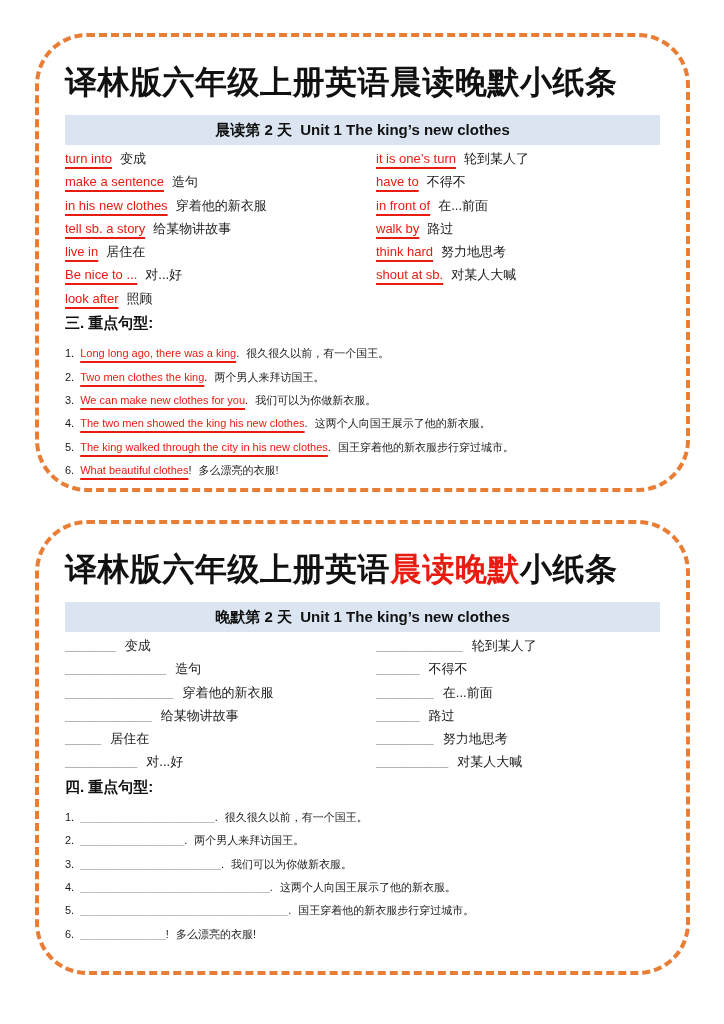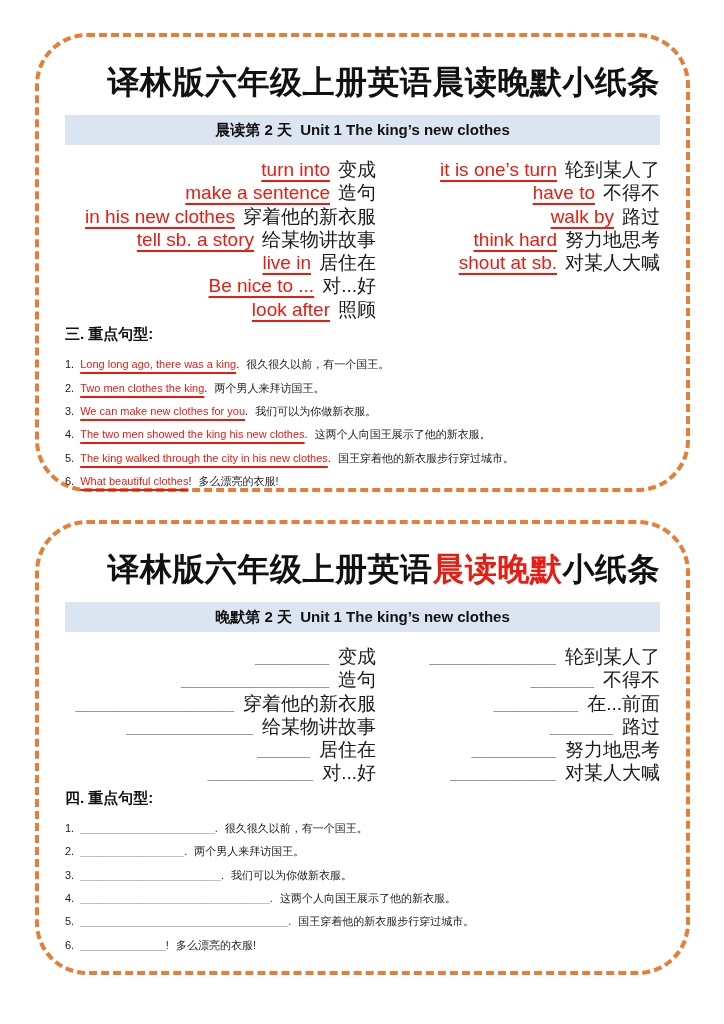--- a/index.html
+++ b/index.html
@@ -8,31 +8,31 @@
     font-family:"Liberation Sans","DejaVu Sans",sans-serif;color:#1b1b1b;overflow:hidden;
   }
   .card{
     position:absolute;left:35px;width:655px;box-sizing:border-box;
     border:4px dashed var(--border-orange,#e87e36);border-radius:52px;
     padding:0 26px;background:#fff;
   }
   .card.morning{top:33px;height:459px;}
   .card.evening{top:520px;height:455px;}
   .card-title{
-    margin:25px 0 0;text-align:right;font-size:32px;line-height:40px;
+    margin:25px 0 0;text-align:left;font-size:32px;line-height:40px;
     font-weight:700;letter-spacing:.5px;white-space:nowrap;color:#111;
   }
   .evening .hl{color:var(--accent-red,#e81c10);}
   .morning .hl{color:inherit;}
   .bar{
     margin-top:13px;background:var(--bar-blue,#dbe5f1);
     font-size:15px;font-weight:700;text-align:center;
     padding:6px 12px 5px;white-space:pre;color:#111;
   }
-  .phrases{display:flex;margin-top:13px;font-size:19px;line-height:23.3px;text-align:right;}
+  .phrases{display:flex;margin-top:2px;font-size:13px;line-height:23.3px;}
   .pcol.left{width:311px;flex:none;}
   .pcol.right{flex:1;}
   .row{white-space:nowrap;}
   .en{
     color:var(--accent-red,#e81c10);
     text-decoration:underline;
     text-decoration-color:var(--accent-red,#e81c10);
     text-decoration-thickness:2px;
     text-underline-offset:4px;
   }
@@ -63,20 +63,21 @@
         <div class="row"><span class="en">make a sentence</span><span class="zh">造句</span></div>
         <div class="row"><span class="en">in his new clothes</span><span class="zh">穿着他的新衣服</span></div>
         <div class="row"><span class="en">tell sb. a story</span><span class="zh">给某物讲故事</span></div>
         <div class="row"><span class="en">live in</span><span class="zh">居住在</span></div>
         <div class="row"><span class="en">Be nice to ...</span><span class="zh">对...好</span></div>
         <div class="row"><span class="en">look after</span><span class="zh">照顾</span></div>
       </div>
       <div class="pcol right">
         <div class="row"><span class="en">it is one’s turn</span><span class="zh">轮到某人了</span></div>
         <div class="row"><span class="en">have to</span><span class="zh">不得不</span></div>
+        <div class="row"><span class="en">in front of</span><span class="zh">在...前面</span></div>
         <div class="row"><span class="en">walk by</span><span class="zh">路过</span></div>
         <div class="row"><span class="en">think hard</span><span class="zh">努力地思考</span></div>
         <div class="row"><span class="en">shout at sb.</span><span class="zh">对某人大喊</span></div>
       </div>
     </div>
 
     <div class="key-heading">三. 重点句型:</div>
 
     <div class="sentences">
       <div class="srow"><span class="num">1.</span><span class="en">Long long ago, there was a king</span><span class="punct">.</span><span class="zh szh">很久很久以前，有一个国王。</span></div>

